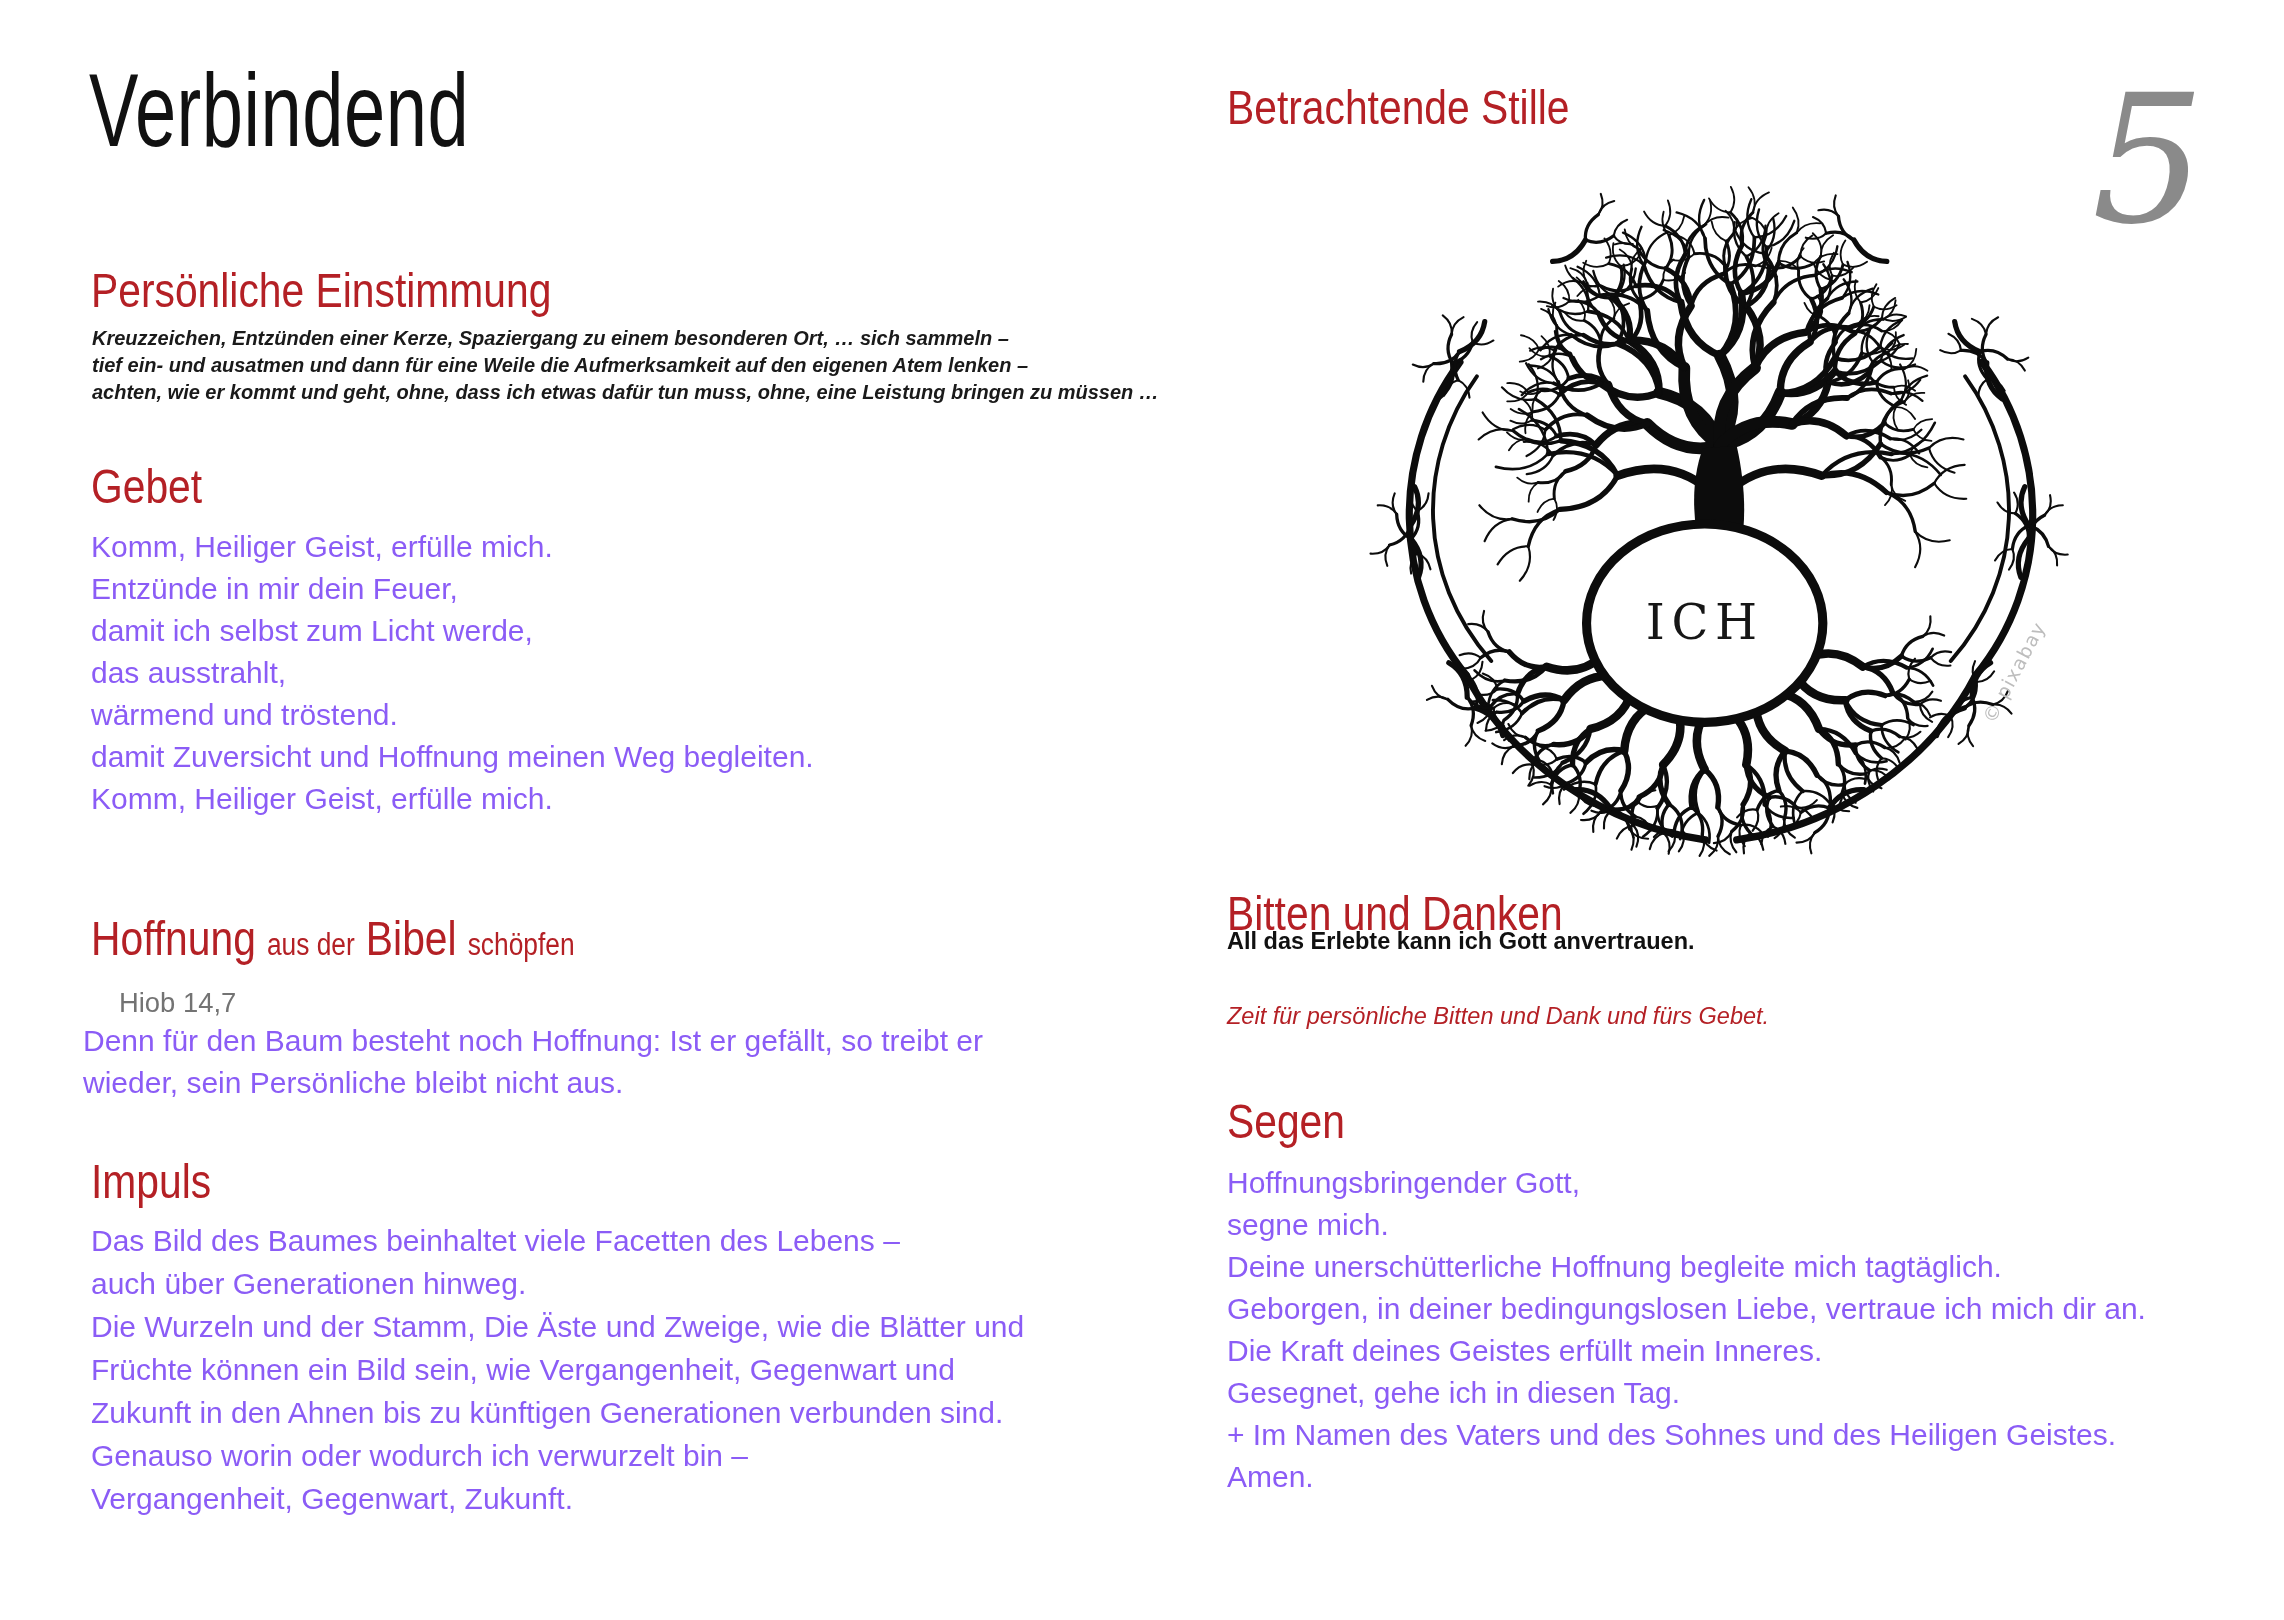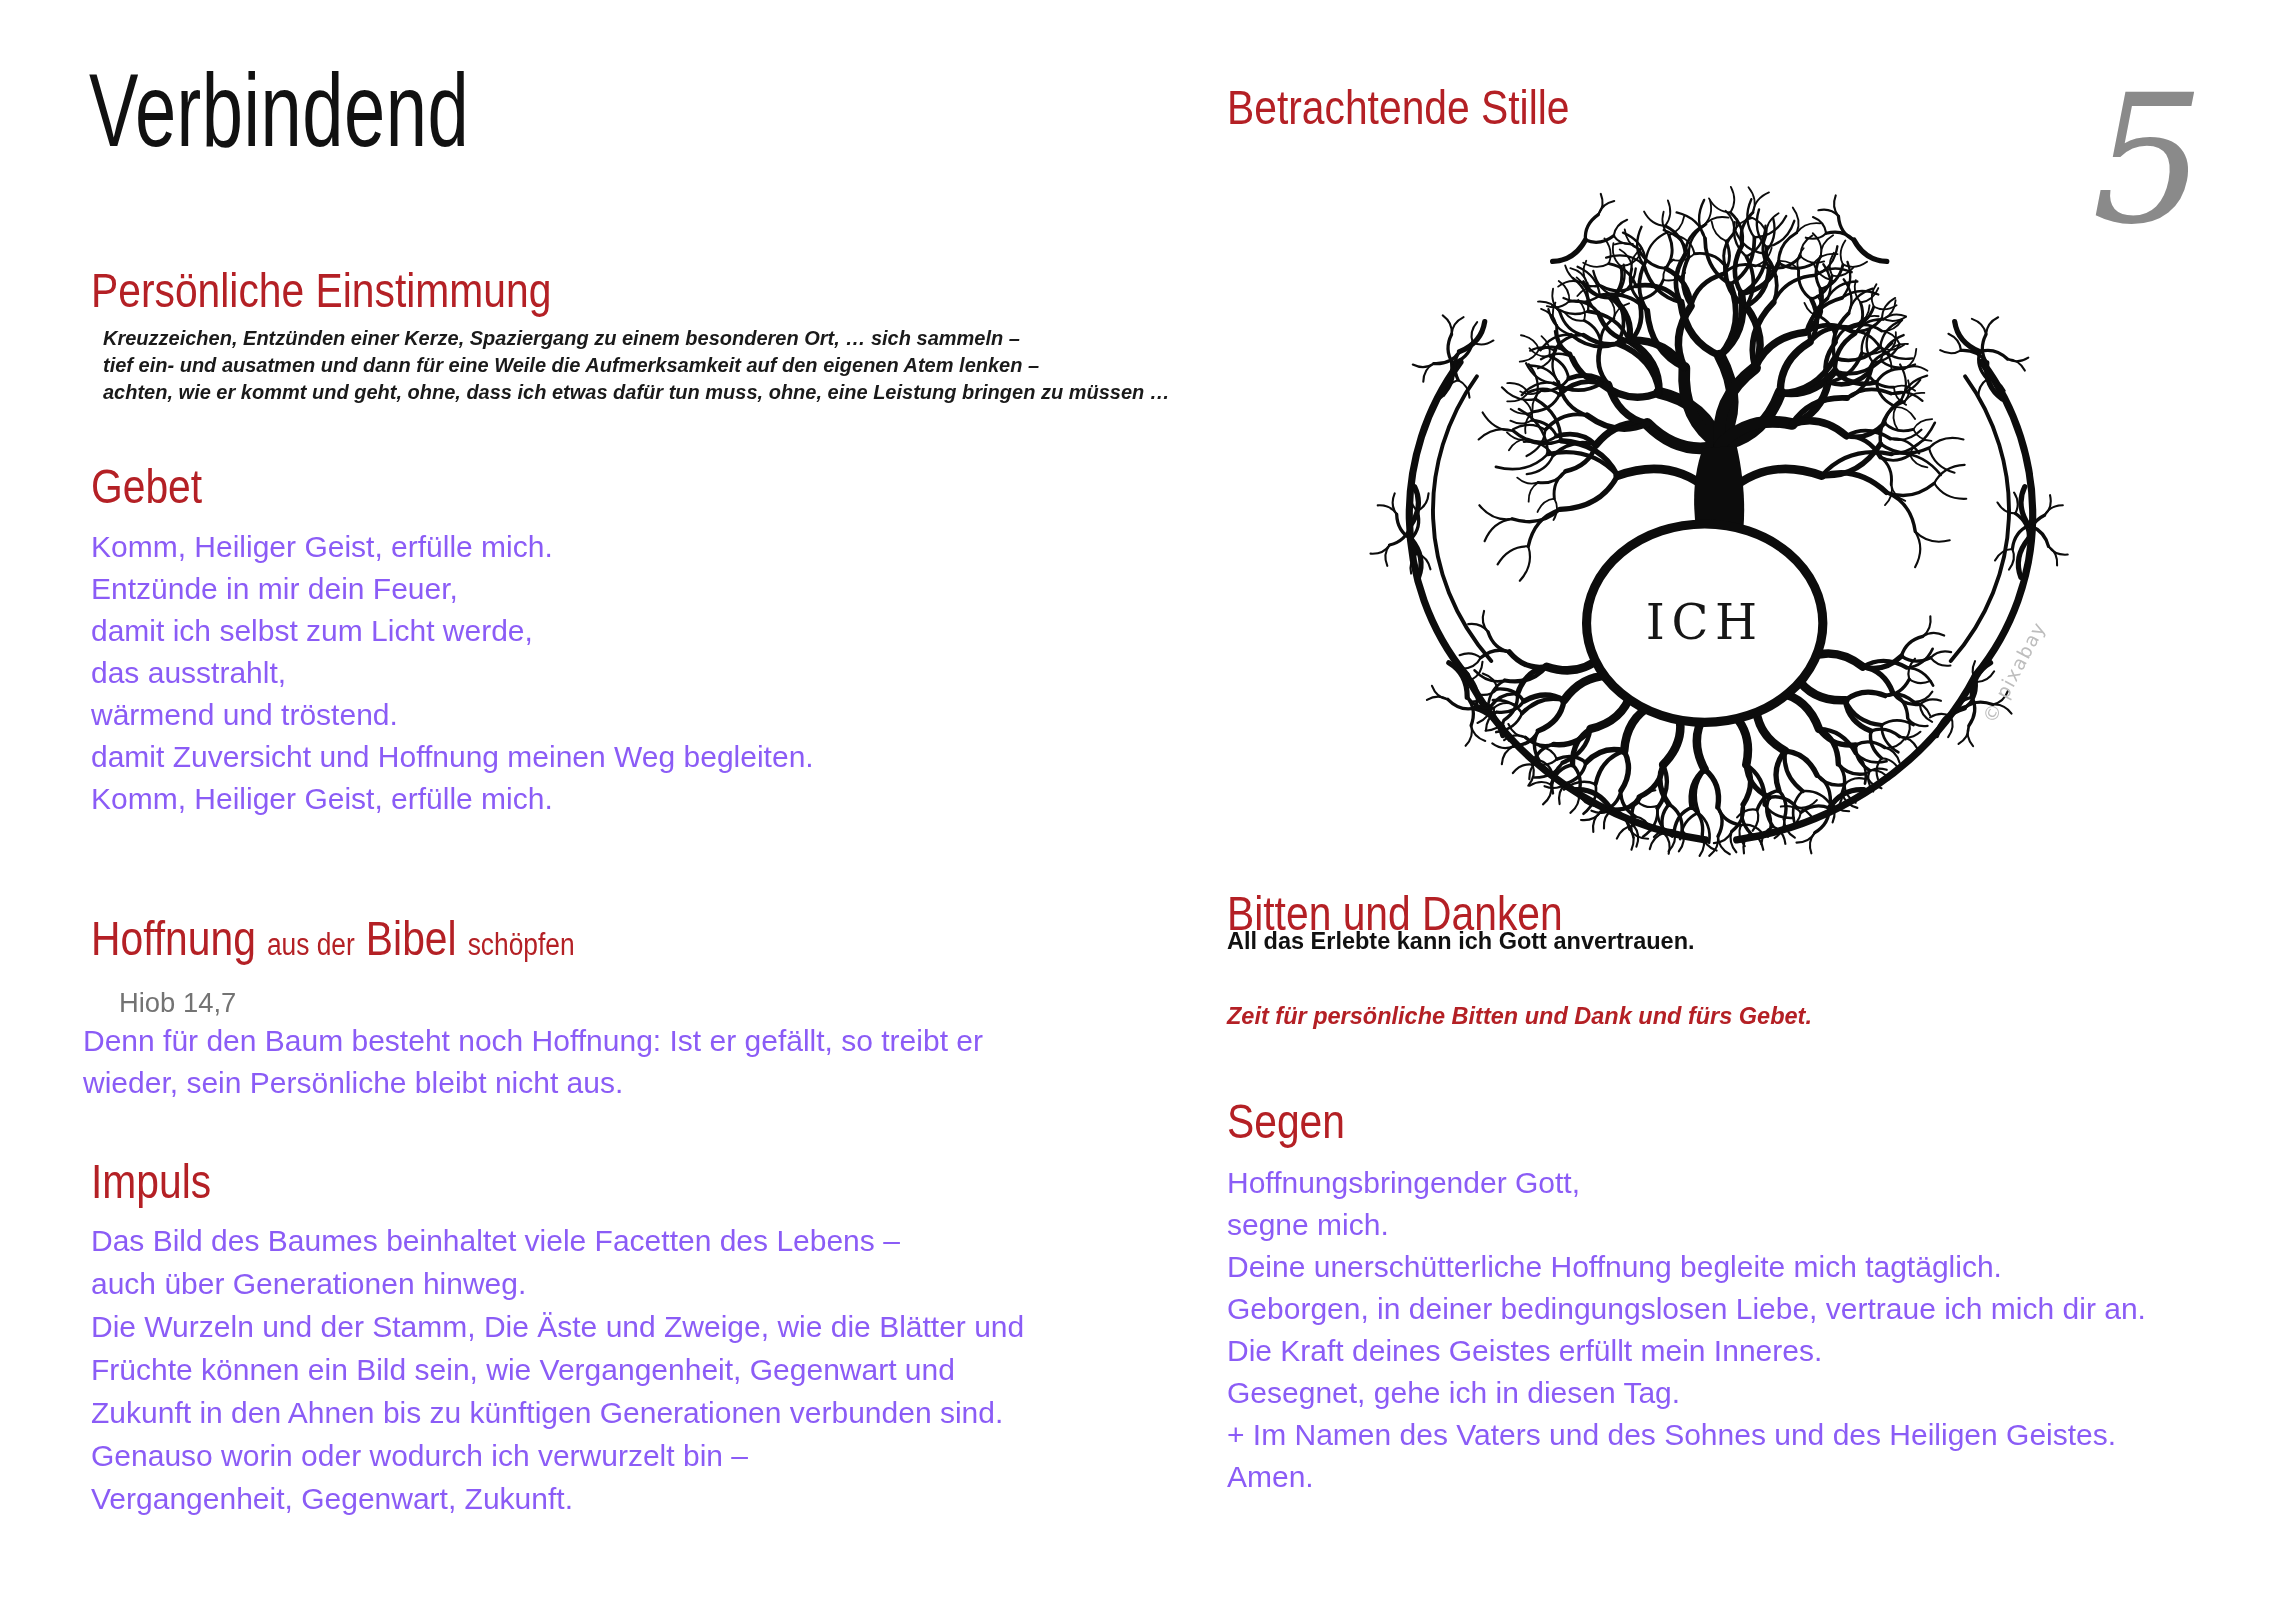--- a/index.html
+++ b/index.html
@@ -49,21 +49,21 @@
     align-items:baseline;
     gap:13px;
     color:#b42025;
     transform:scaleX(0.85);
     transform-origin:0 0;
     white-space:nowrap;
   }
   .hoffnung-big{font-size:48px;line-height:1.05;}
   .hoffnung-small{font-size:31px;line-height:1.05;}
   .intro-bold{font-size:23.5px;font-weight:bold;white-space:nowrap;color:#111111;}
-  .note-red{font-size:23.5px;font-style:italic;font-weight:bold;color:#b42025;white-space:nowrap;}
+  .note-red{font-size:23.5px;font-style:italic;font-weight:normal;color:#b42025;white-space:nowrap;}
   .big-number{
     font-family:"DejaVu Serif", serif;
     font-style:italic;
     font-weight:200;
     font-size:178px;
     line-height:1;
     color:#8a8a8a;
     text-align:right;
     width:144px;
   }
@@ -87,21 +87,21 @@
 </style>
 </head>
 <body>
 
 <div class="page">
 
   <div class="abs title" style="left:89px;top:57px">Verbindend</div>
 
   <div class="abs h-red" style="left:91px;top:266px">Persönliche Einstimmung</div>
 
-  <div class="abs italic-note" style="left:103px;top:325px">
+  <div class="abs italic-note" style="left:92px;top:325px">
     <div>Kreuzzeichen, Entzünden einer Kerze, Spaziergang zu einem besonderen Ort, … sich sammeln –</div>
     <div>tief ein- und ausatmen und dann für eine Weile die Aufmerksamkeit auf den eigenen Atem lenken –</div>
     <div>achten, wie er kommt und geht, ohne, dass ich etwas dafür tun muss, ohne, eine Leistung bringen zu müssen …</div>
   </div>
 
   <div class="abs h-red" style="left:91px;top:462px">Gebet</div>
 
   <div class="abs body-block" style="left:91px;top:526px">
     <div>Komm, Heiliger Geist, erfülle mich.</div>
     <div>Entzünde in mir dein Feuer,</div>

